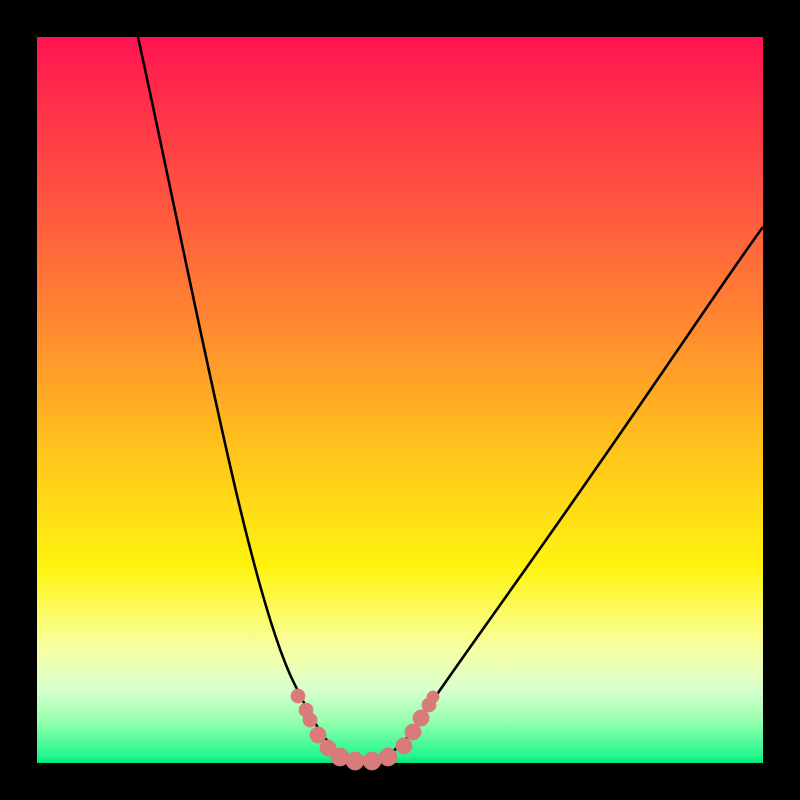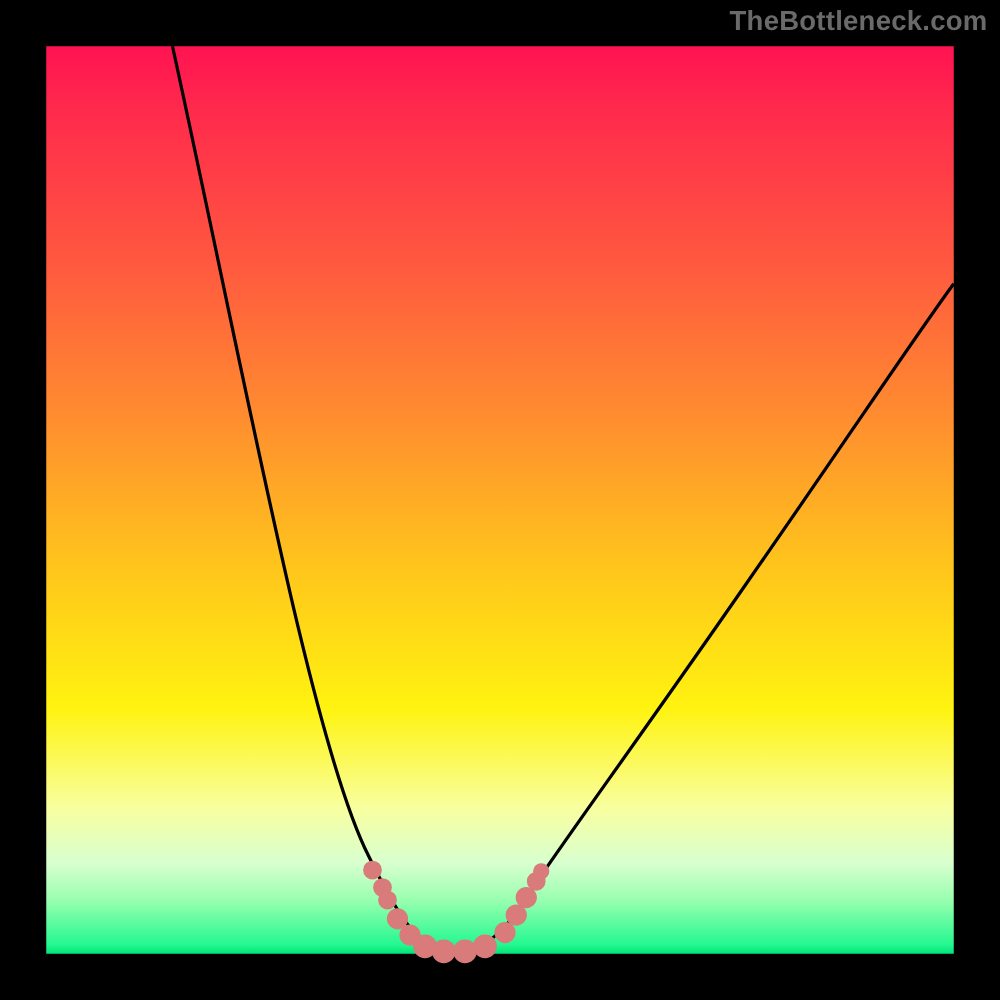--- a/index.html
+++ b/index.html
@@ -79,14 +79,13 @@
           <circle cx="335" cy="724" r="9" fill="#d97b7b" stroke="#d97b7b"></circle>
           <circle cx="351" cy="720" r="9" fill="#d97b7b" stroke="#d97b7b"></circle>
           <circle cx="367" cy="709" r="8" fill="#d97b7b" stroke="#d97b7b"></circle>
           <circle cx="376" cy="695" r="8" fill="#d97b7b" stroke="#d97b7b"></circle>
           <circle cx="384" cy="681" r="8" fill="#d97b7b" stroke="#d97b7b"></circle>
           <circle cx="392" cy="668" r="7" fill="#d97b7b" stroke="#d97b7b"></circle>
           <circle cx="396" cy="660" r="6" fill="#d97b7b" stroke="#d97b7b"></circle>
         </g>
     </svg>
   </div>
-  <div class="watermark">TheBottleneck.com</div>
 </div>
 
 </body></html>

